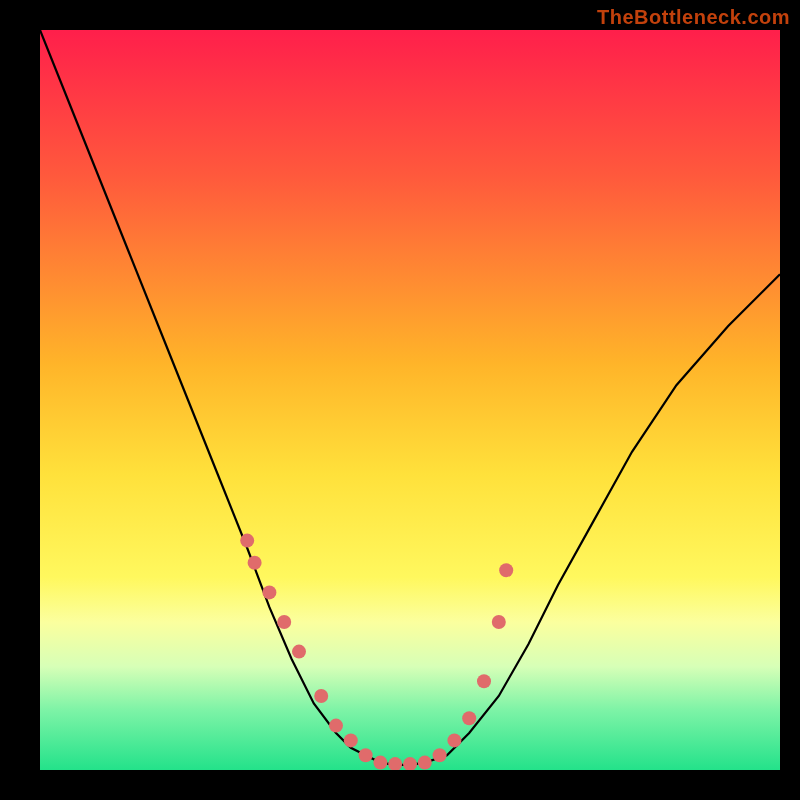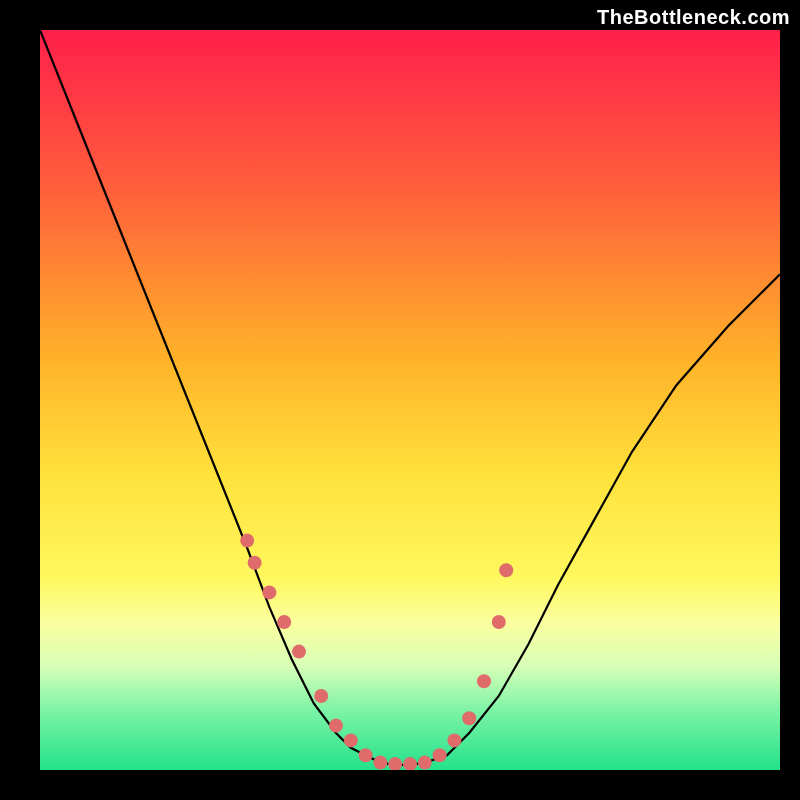--- a/index.html
+++ b/index.html
@@ -14,21 +14,21 @@
   .frame {
     position: relative;
     width: 800px;
     height: 800px;
     background: #000;
   }
   .watermark {
     position: absolute;
     top: 6px;
     right: 10px;
-    color: #ffffff;
+    color: #c2410c;
     font-size: 20px;
     font-weight: 600;
     letter-spacing: 0.5px;
     z-index: 10;
   }
   .plot {
     position: absolute;
     left: 40px;
     top: 30px;
     width: 740px;

